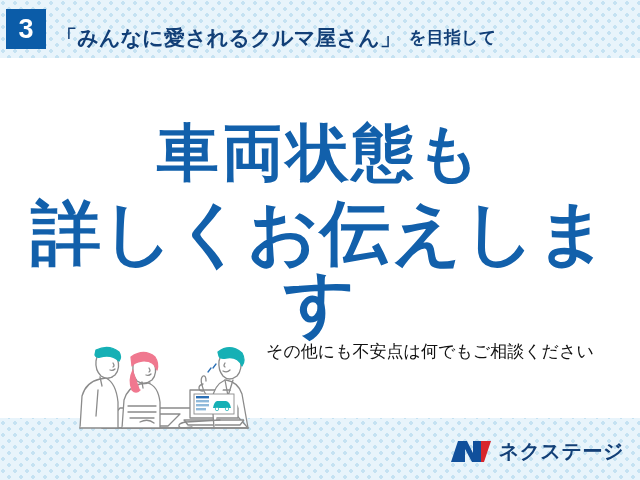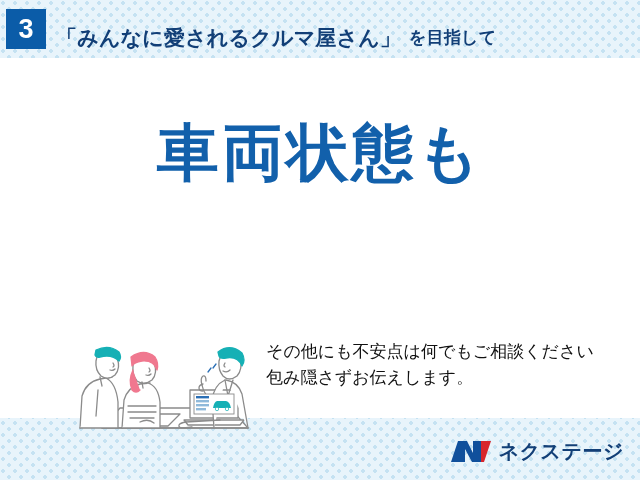--- a/index.html
+++ b/index.html
@@ -78,20 +78,21 @@
     <div id="header-text">
       <span class="big">「みんなに愛されるクルマ屋さん」</span>
       <span class="small">を目指して</span>
     </div>
   </div>
 
   <div id="card">
 
     <div id="headline">
       <div id="hl1">車両状態も</div>
+      <div id="hl2">詳しくお伝えします</div>
     </div>
 
     <div id="illus">
       <svg width="195" height="115" viewBox="0 0 195 115" xmlns="http://www.w3.org/2000/svg">
         <g fill="none" stroke="#8b8b8b" stroke-width="1.3" stroke-linecap="round" stroke-linejoin="round">
 
           <path d="M40 98 L58 78 L168 78 L186 98 Z" fill="#ffffff"></path>
           <path d="M40 98 L186 98"></path>
 
           <path d="M62 96 L74 84 L118 84 L106 96 Z" fill="#ffffff"></path>
@@ -150,21 +151,20 @@
           <rect x="134" y="78" width="10" height="2.4" fill="#8fb9da"></rect>
           <path d="M151 78 q1 -6 4 -7 l9 0 q4 1 5 7 z" fill="#16b0b5"></path>
           <circle cx="155" cy="79" r="1.7" fill="#ffffff" stroke="#16b0b5" stroke-width="0.7"></circle>
           <circle cx="165" cy="79" r="1.7" fill="#ffffff" stroke="#16b0b5" stroke-width="0.7"></circle>
         </g>
       </svg>
     </div>
 
     <div id="body-copy">
       <div>その他にも不安点は何でもご相談ください</div>
-      <div>包み隠さずお伝えします。</div>
     </div>
 
   </div>
 
   <div id="footer">
     <div id="logo">
       <svg id="logo-mark" width="42" height="26" viewBox="0 0 42 26" xmlns="http://www.w3.org/2000/svg">
         <path d="M1 24 L8 3 L17 3 L23 15 L23 3 L31 3 L31 24 L22 24 L15 11 L15 24 Z" fill="#10509c"></path>
         <path d="M31 3 L41 3 L34 24 L31 24 Z" fill="#d8262c"></path>
       </svg>

